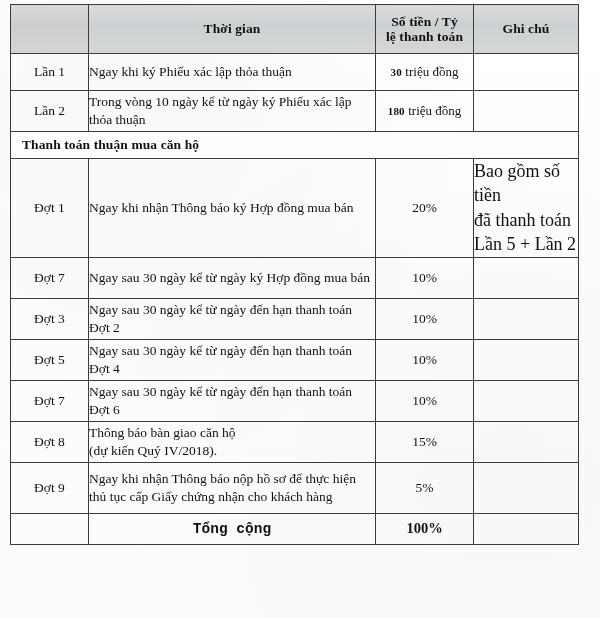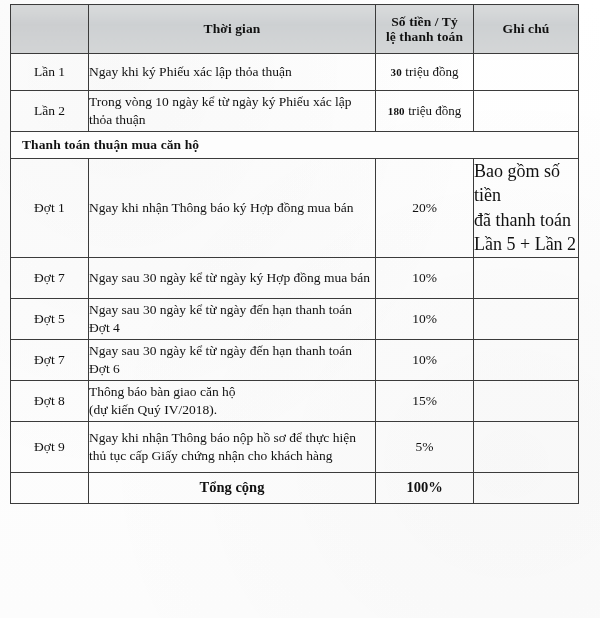--- a/index.html
+++ b/index.html
@@ -113,21 +113,21 @@
   tr.r-h50 td { height: 50px; }
 
   
   tr.total-row td {
     height: 28px;
     font-weight: bold;
     font-size: 14.5px;
     text-align: center;
     padding: 1px 3px;
   }
-  td.total-label { text-align: center; }
+  td.total-label { text-align: center; font-family: Liberation Mono, monospace; }
   .nowrap { white-space: nowrap; }
 </style>
 </head>
 <body>
 
 <div class="paper"></div>
 
 <div class="sheet">
   <table class="schedule">
     <colgroup>
@@ -184,20 +184,26 @@
         </td>
       </tr>
 
       <tr class="r-h40">
         <td class="cell-idx">Đợt 7</td>
         <td class="cell-time">Ngay sau 30 ngày kể từ ngày ký Hợp đồng mua bán</td>
         <td class="cell-amt">10%</td>
         <td class="cell-note"></td>
       </tr>
 
+      <tr class="r-h40">
+        <td class="cell-idx">Đợt 3</td>
+        <td class="cell-time">Ngay sau 30 ngày kể từ ngày đến hạn thanh toán Đợt 2</td>
+        <td class="cell-amt">10%</td>
+        <td class="cell-note"></td>
+      </tr>
 
 
       <tr class="r-h40">
         <td class="cell-idx">Đợt 5</td>
         <td class="cell-time">Ngay sau 30 ngày kể từ ngày đến hạn thanh toán Đợt 4</td>
         <td class="cell-amt">10%</td>
         <td class="cell-note"></td>
       </tr>
 
 

